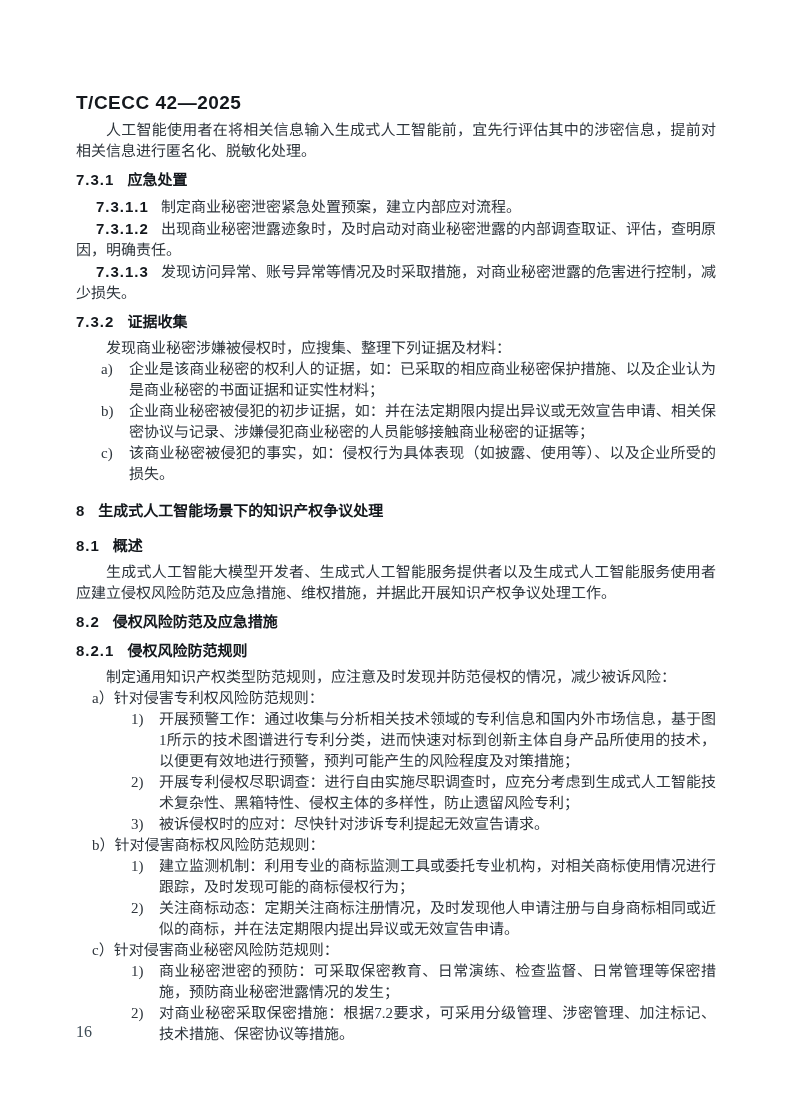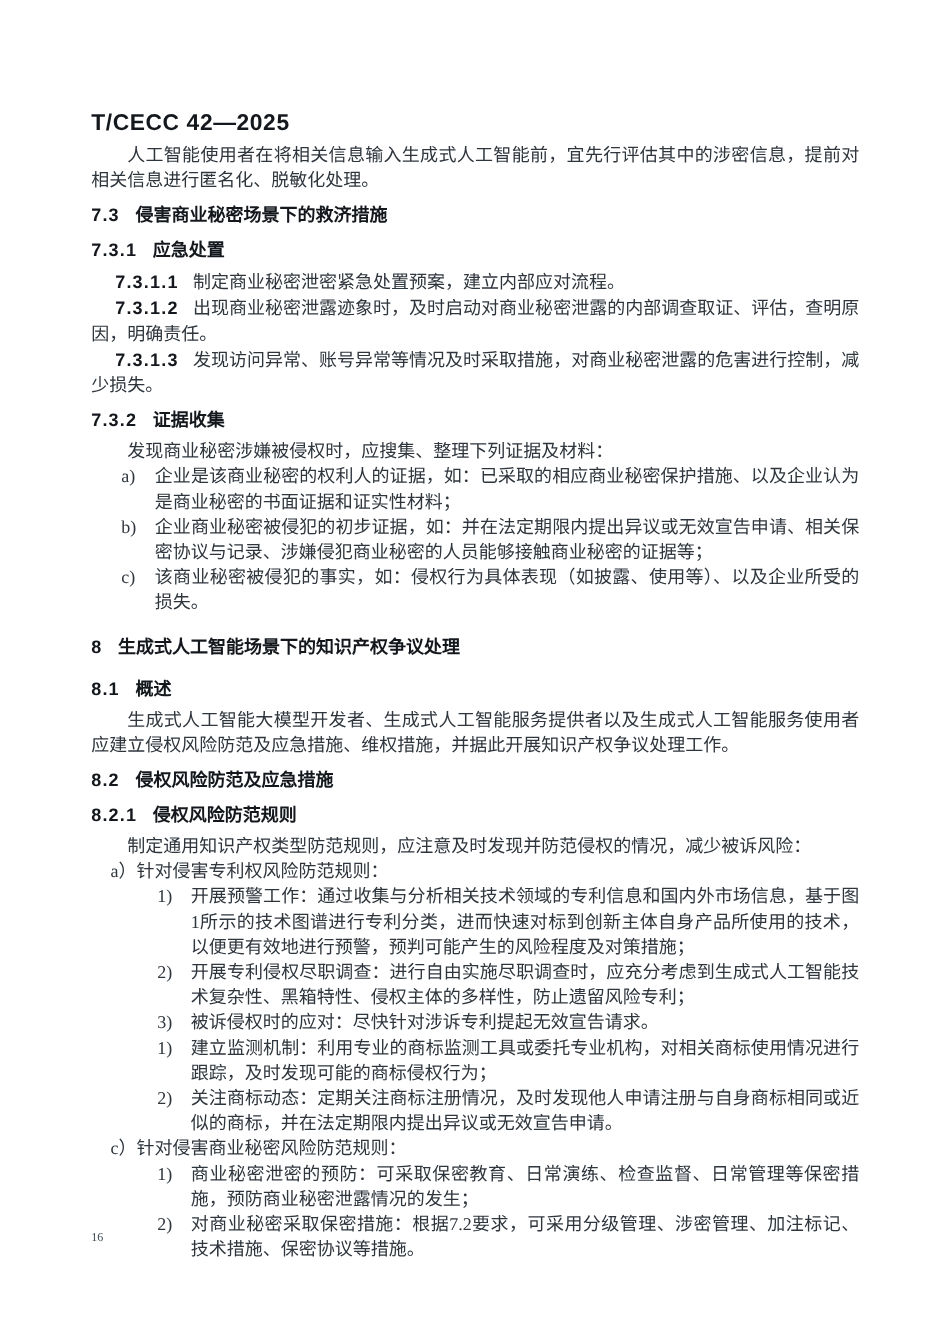--- a/index.html
+++ b/index.html
@@ -70,34 +70,33 @@
   .group-label {
     margin: 0;
     padding-left: 16px;
     text-align: justify;
   }
   .li.nested { padding-left: 55px; }
   .page-number {
     position: absolute;
     left: 76px;
     top: 1021px;
-    font-size: 10px;
+    font-size: 16px;
     color: var(--page-number-color);
   }
 </style>
 </head>
 <body>
 
 <div class="page">
 
   <div class="doc-code">T/CECC 42—2025</div>
 
   <p class="para indent">人工智能使用者在将相关信息输入生成式人工智能前，宜先行评估其中的涉密信息，提前对相关信息进行匿名化、脱敏化处理。</p>
 
-  <h2 class="heading"><span class="hnum">7.3</span><span>侵害商业秘密场景下的救济措施</span></h2>
 
   <h3 class="heading"><span class="hnum">7.3.1</span><span>应急处置</span></h3>
 
   <p class="clause"><span class="cnum">7.3.1.1</span><span>制定商业秘密泄密紧急处置预案，建立内部应对流程。</span></p>
 
   <p class="clause"><span class="cnum">7.3.1.2</span><span>出现商业秘密泄露迹象时，及时启动对商业秘密泄露的内部调查取证、评估，查明原因，明确责任。</span></p>
 
   <p class="clause"><span class="cnum">7.3.1.3</span><span>发现访问异常、账号异常等情况及时采取措施，对商业秘密泄露的危害进行控制，减少损失。</span></p>
 
   <h3 class="heading"><span class="hnum">7.3.2</span><span>证据收集</span></h3>
@@ -140,20 +139,21 @@
     </div>
     <div class="li nested">
       <span class="marker">2)</span>
       <span class="litext">开展专利侵权尽职调查：进行自由实施尽职调查时，应充分考虑到生成式人工智能技术复杂性、黑箱特性、侵权主体的多样性，防止遗留风险专利；</span>
     </div>
     <div class="li nested">
       <span class="marker">3)</span>
       <span class="litext">被诉侵权时的应对：尽快针对涉诉专利提起无效宣告请求。</span>
     </div>
 
+    <p class="group-label">b）针对侵害商标权风险防范规则：</p>
     <div class="li nested">
       <span class="marker">1)</span>
       <span class="litext">建立监测机制：利用专业的商标监测工具或委托专业机构，对相关商标使用情况进行跟踪，及时发现可能的商标侵权行为；</span>
     </div>
     <div class="li nested">
       <span class="marker">2)</span>
       <span class="litext">关注商标动态：定期关注商标注册情况，及时发现他人申请注册与自身商标相同或近似的商标，并在法定期限内提出异议或无效宣告申请。</span>
     </div>
 
     <p class="group-label">c）针对侵害商业秘密风险防范规则：</p>

